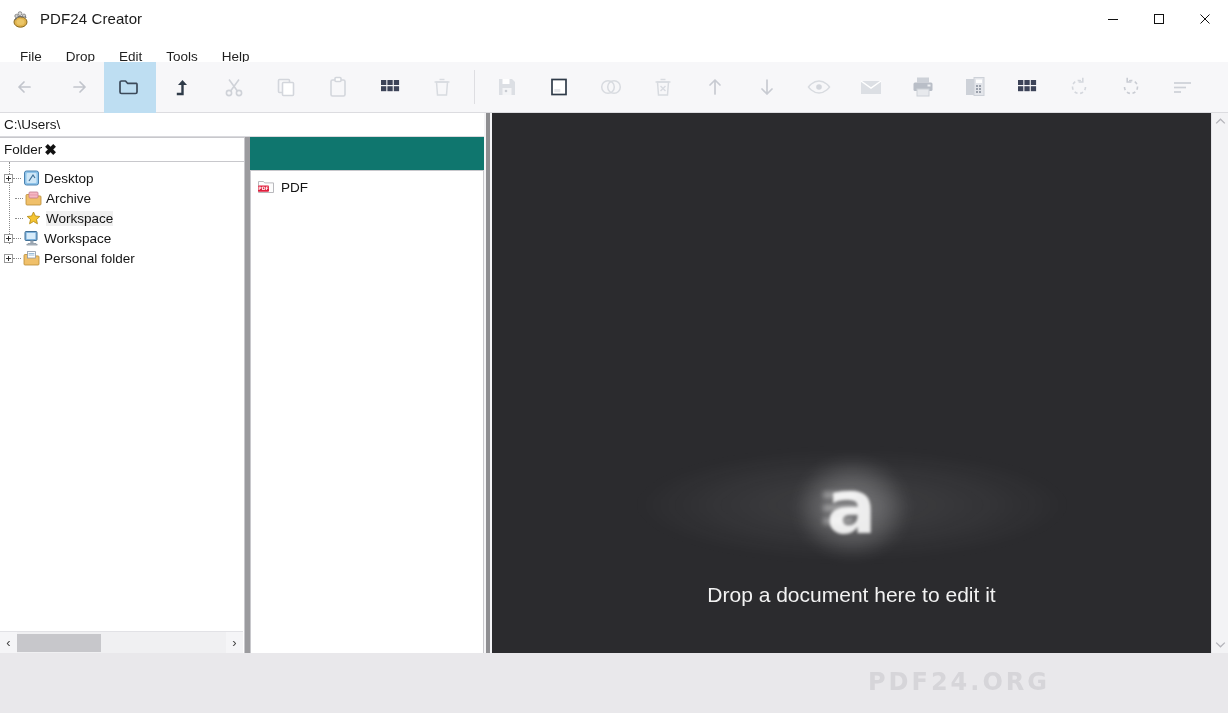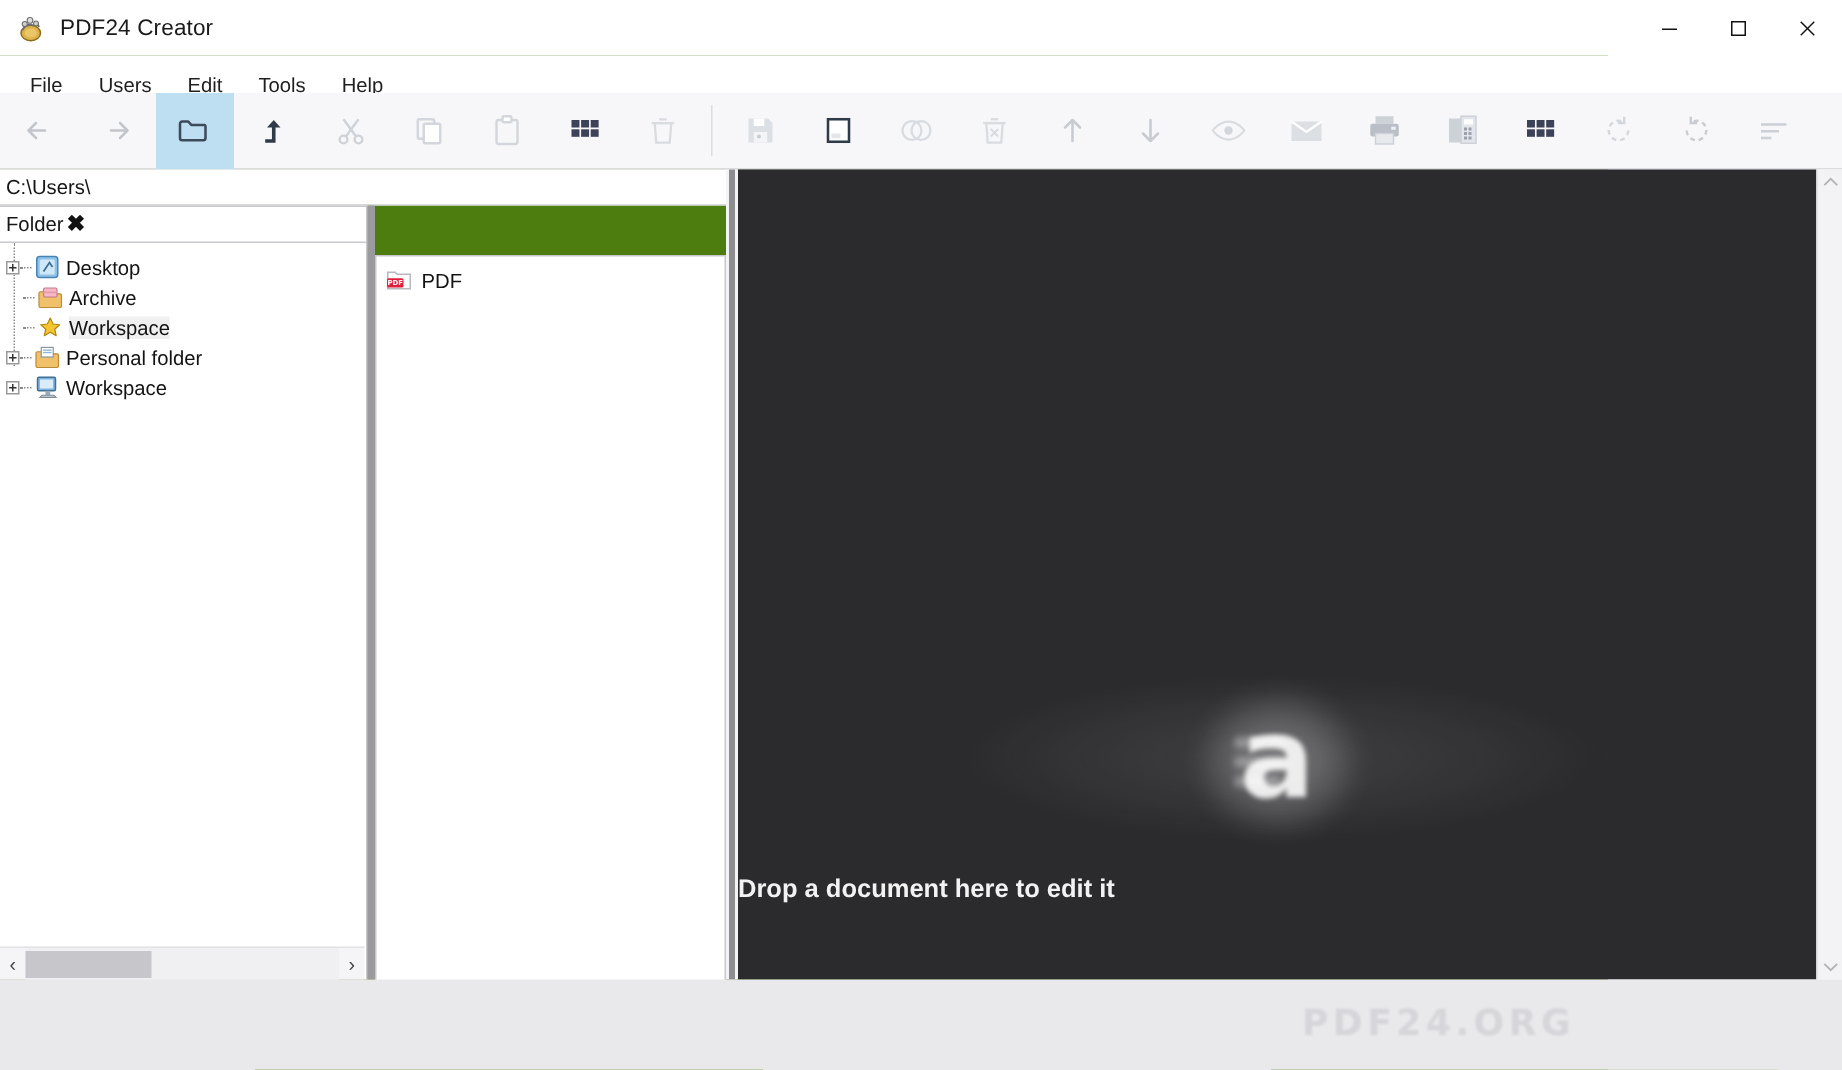--- a/index.html
+++ b/index.html
@@ -2,21 +2,21 @@
 <html><head>
 <meta charset="utf-8">
 <style>
   * { box-sizing: border-box; margin: 0; padding: 0; }
   html, body {
     width: 1228px; height: 713px;
     font-family: "Liberation Sans", sans-serif;
     background: #ffffff;
     overflow: hidden;
   }
-  .app { position: relative; width: 1072px; height: 713px; background:#4d7c0f; }
+  .app { position: relative; width: 1072px; height: 713px; background:#0f766e; }
 
   
   .titlebar {
     position: absolute; left:0; top:0; width:1228px; height:37px;
     background:#ffffff; display:flex; align-items:center;
   }
   .app-icon { width:20px; height:20px; margin-left:10px; position:relative; flex:none; }
   .app-title { font-size:15px; color:#1a1a1a; margin-left:10px; letter-spacing:.1px; }
   .winbtns { position:absolute; right:0; top:0; height:37px; display:flex; }
   .winbtn { width:46px; height:37px; display:flex; align-items:center; justify-content:center; }
@@ -134,22 +134,22 @@
     position:absolute; left:50%; top:50%; transform:translate(-50%,-52%);
     font-size:74px; font-weight:bold; color:rgba(255,255,255,0.88);
     font-family:"DejaVu Sans", sans-serif; line-height:1;
     filter:blur(1.6px);
   }
   .logo-bars { position:absolute; left:50%; top:50%; transform:translate(-85%,-50%); filter:blur(2.4px); }
   .logo-bars i {
     display:block; background:rgba(255,255,255,0.34); height:7px; margin:6px 0; border-radius:1px;
   }
   .drop-text {
-    position:absolute; left:0; right:0; top:470px; 
-    font-size:17px; font-weight:bold; color:#f2f2f2;
+    position:absolute; left:0; right:0; top:470px; text-align:center;
+    font-size:21px; font-weight:normal; color:#f2f2f2;
     font-family:"Liberation Sans", sans-serif;
     filter:blur(0.35px);
   }
 
   
   .vscroll {
     position:absolute; left:1211px; top:113px; width:17px; height:540px;
     background:#f3f3f5; display:flex; flex-direction:column; justify-content:space-between;
     align-items:center; border-left:1px solid #e4e4e8;
   }
@@ -198,21 +198,21 @@
         <svg width="12" height="12" viewBox="0 0 12 12">
             <line x1="1.5" y1="1.5" x2="10.5" y2="10.5" stroke="#111" stroke-width="1"></line>
             <line x1="10.5" y1="1.5" x2="1.5" y2="10.5" stroke="#111" stroke-width="1"></line>
           </svg>
       </div>
     </div>
   </div>
 
   <div class="menubar">
     <div class="menuitem">File</div>
-    <div class="menuitem">Users</div>
+    <div class="menuitem">Drop</div>
     <div class="menuitem">Edit</div>
     <div class="menuitem">Tools</div>
     <div class="menuitem">Help</div>
   </div>
 
   <div class="toolbar">
 
     <div class="tbtn">
       <svg width="26" height="26" viewBox="0 0 26 26">
           <path d="M17 13H6M6 13l5-5M6 13l5 5" fill="none" stroke="#c2c5cc" stroke-width="1.7" stroke-linecap="round" stroke-linejoin="round"></path>
@@ -426,41 +426,41 @@
             </svg>
         </span>
         <span class="tlabel">Workspace</span>
       </div>
 
       <div class="trow">
         <span class="texpander"></span>
         <span class="tdash"></span>
         <span class="ticon">
           <svg width="17" height="16" viewBox="0 0 17 16">
+              <rect x="2" y="1.5" width="12" height="9" rx="1" fill="#7fb3dd" stroke="#3f6f96" stroke-width="1"></rect>
+              <rect x="3.6" y="3" width="8.8" height="6" fill="#d8ecfa"></rect>
+              <path d="M5 13.5h8l1.4 1.5H3.6z" fill="#b9c4ce" stroke="#7d8894" stroke-width=".7"></path>
+              <rect x="7.3" y="10.5" width="3.2" height="3" fill="#9aa7b4"></rect>
+            </svg>
+        </span>
+        <span class="tlabel">Workspace</span>
+      </div>
+
+      <div class="trow">
+        <span class="texpander"></span>
+        <span class="tdash"></span>
+        <span class="ticon">
+          <svg width="17" height="16" viewBox="0 0 17 16">
               <path d="M1 5.5a1 1 0 011-1h4l1.3 1.4h7.7a1 1 0 011 1V14a1 1 0 01-1 1H2a1 1 0 01-1-1z" fill="#f0c06a" stroke="#b98b34" stroke-width=".8"></path>
               <rect x="4.5" y="1.6" width="8" height="6.4" fill="#fff" stroke="#8c97a6" stroke-width=".8"></rect>
               <rect x="5.6" y="3" width="5.8" height=".9" fill="#8fb6d6"></rect>
               <rect x="5.6" y="4.6" width="5.8" height=".9" fill="#8fb6d6"></rect>
             </svg>
         </span>
         <span class="tlabel">Personal folder</span>
-      </div>
-
-      <div class="trow">
-        <span class="texpander"></span>
-        <span class="tdash"></span>
-        <span class="ticon">
-          <svg width="17" height="16" viewBox="0 0 17 16">
-              <rect x="2" y="1.5" width="12" height="9" rx="1" fill="#7fb3dd" stroke="#3f6f96" stroke-width="1"></rect>
-              <rect x="3.6" y="3" width="8.8" height="6" fill="#d8ecfa"></rect>
-              <path d="M5 13.5h8l1.4 1.5H3.6z" fill="#b9c4ce" stroke="#7d8894" stroke-width=".7"></path>
-              <rect x="7.3" y="10.5" width="3.2" height="3" fill="#9aa7b4"></rect>
-            </svg>
-        </span>
-        <span class="tlabel">Workspace</span>
       </div>
     </div>
 
     <div class="hscroll">
       <div class="hs-arrow">‹</div>
       <div class="hs-track">
         <div class="hs-thumb"></div>
       </div>
       <div class="hs-arrow">›</div>
     </div>

